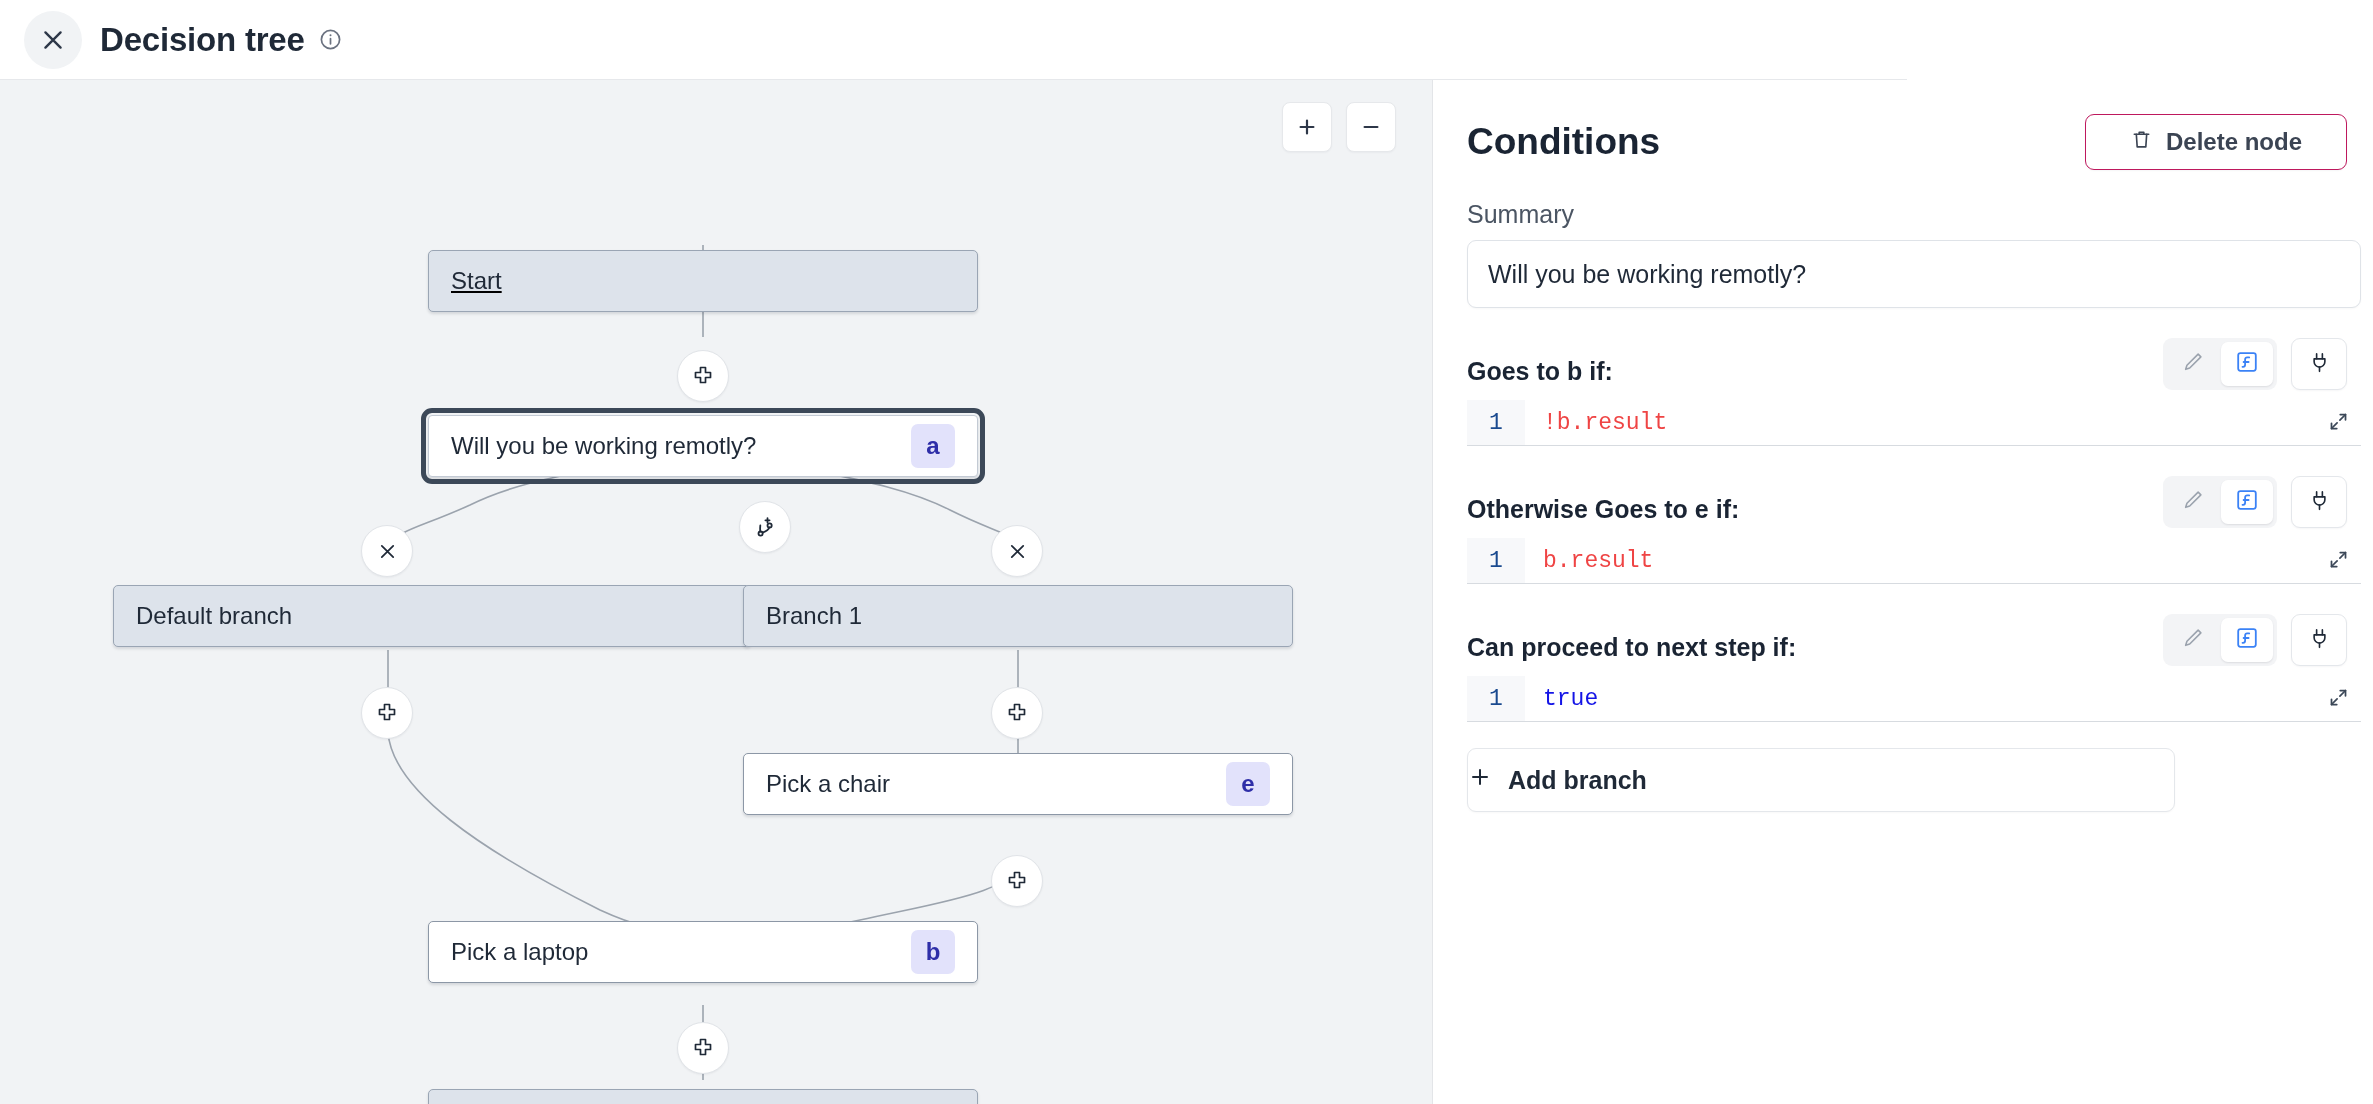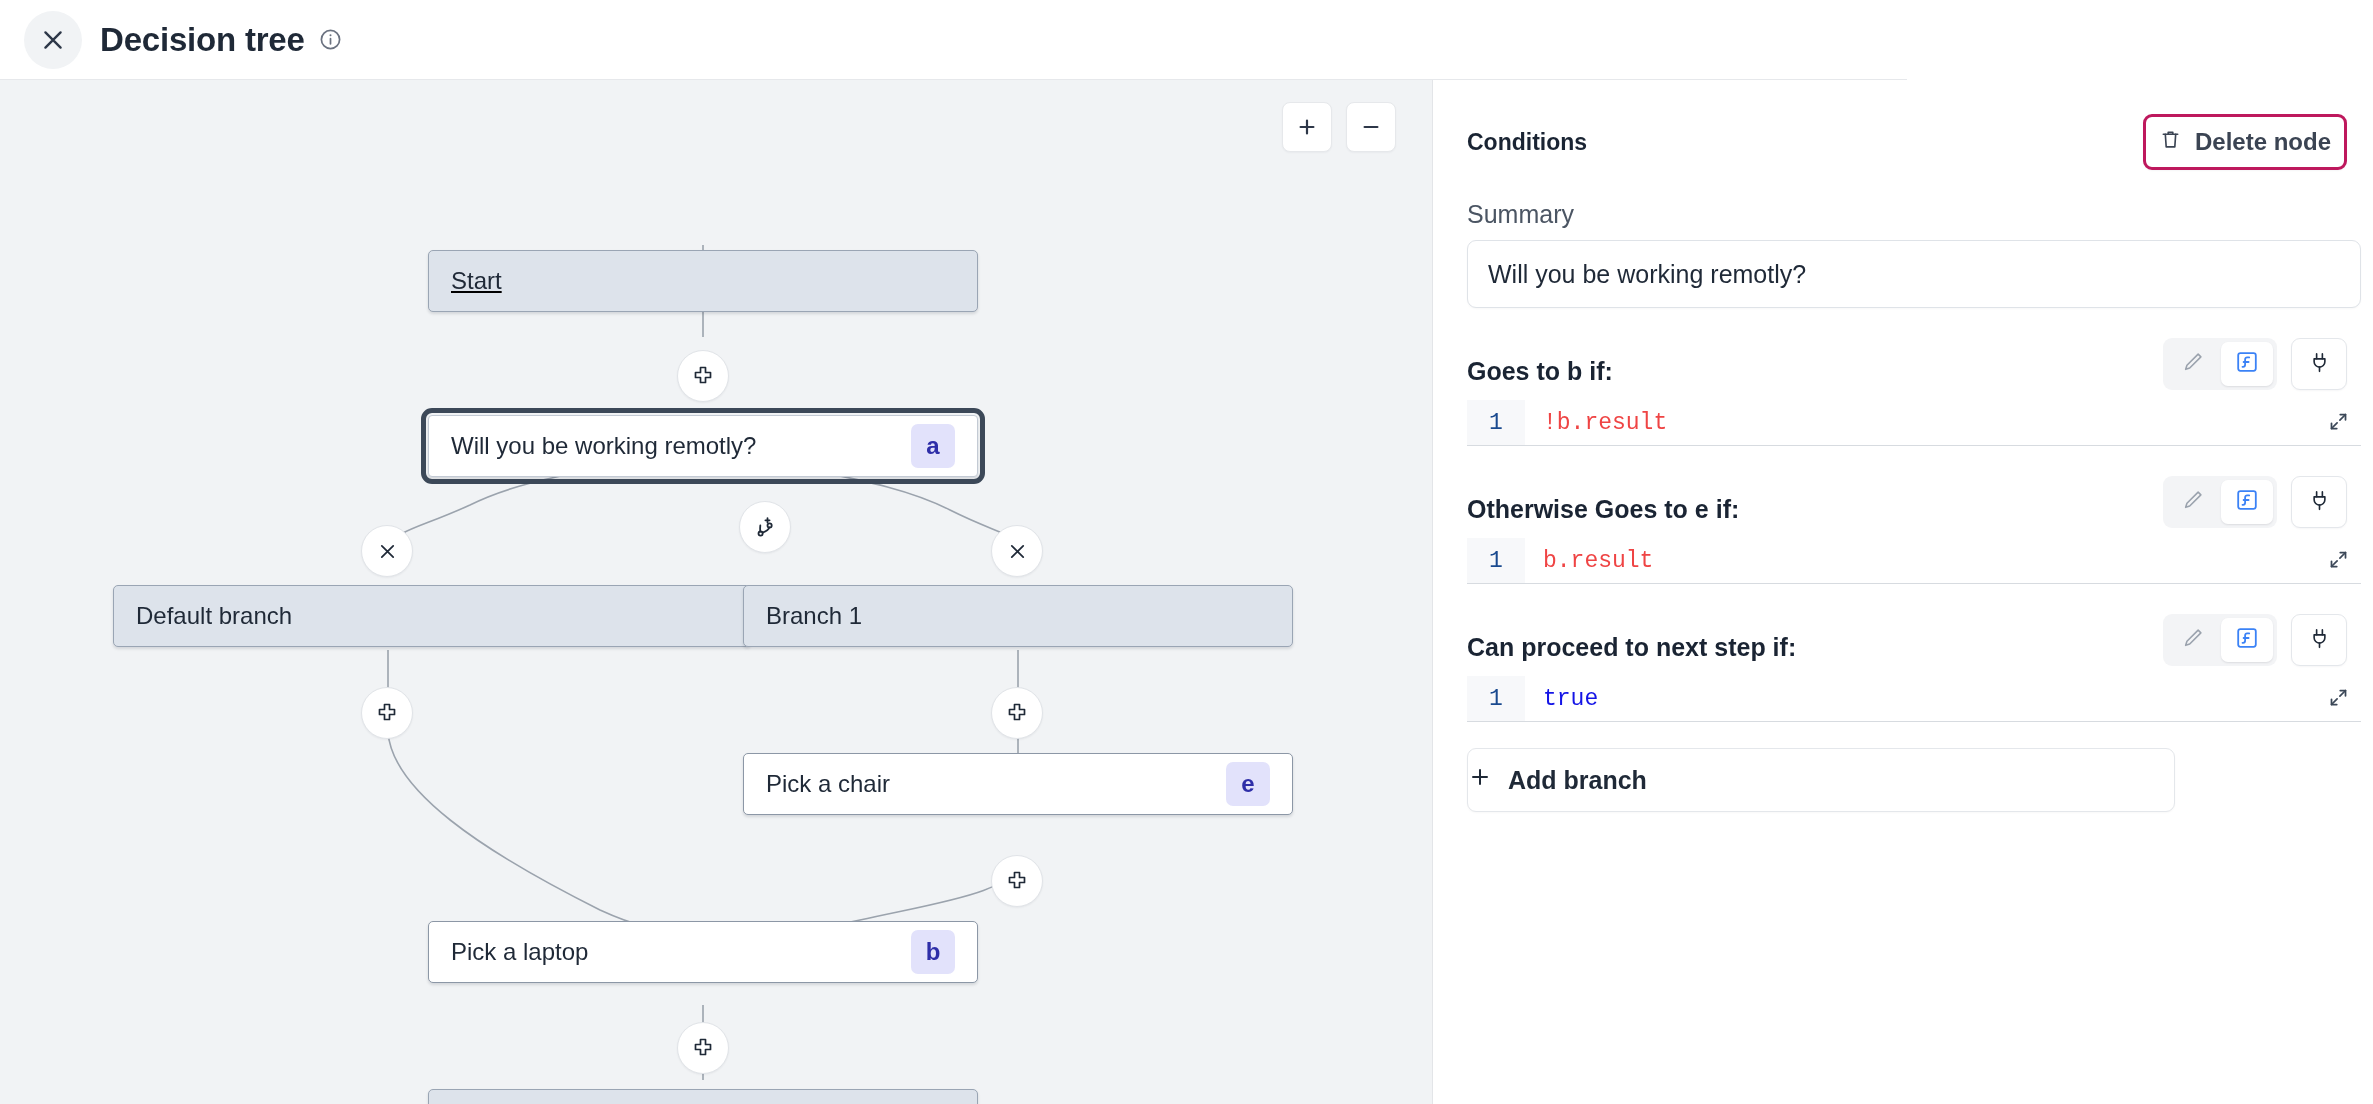--- a/index.html
+++ b/index.html
@@ -146,30 +146,30 @@
     padding: 34px 26px 0 34px;
     position: relative;
   }
   #panel-head {
     display: flex;
     align-items: center;
     justify-content: space-between;
     height: 56px;
   }
   #panel-title {
-    font-size: 23px;
+    font-size: 37px;
     font-weight: bold;
     color: #1a2433;
   }
   #delete-node-btn {
     display: flex; align-items: center; gap: 13px;
     height: 56px;
-    padding: 0 13px;
-    background: #ffffff;
-    border: 3px solid #be185d;
+    padding: 0 44px;
+    background: #ffffff;
+    border: 1px solid #be185d;
     border-radius: 9px;
     font-size: 24px;
     font-weight: bold;
     color: #3b4characters;
     color: #3b4453;
     cursor: pointer;
     box-shadow: 0 1px 2px rgba(16,24,40,.04);
     font-family: "Liberation Sans", sans-serif;
   }
   .field-label {

